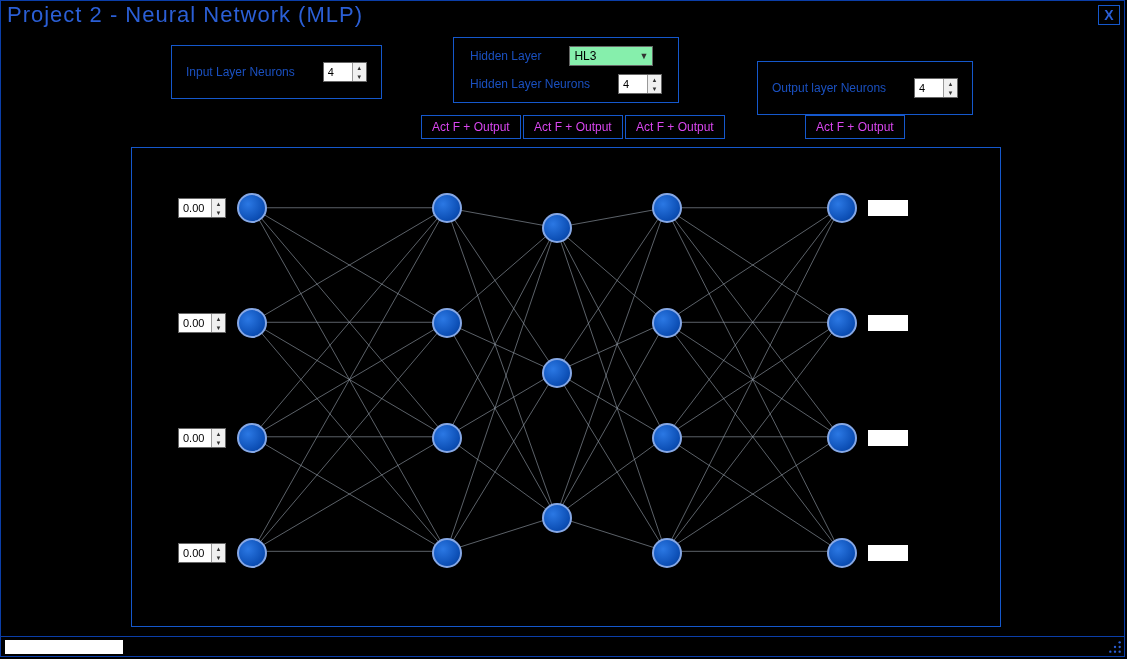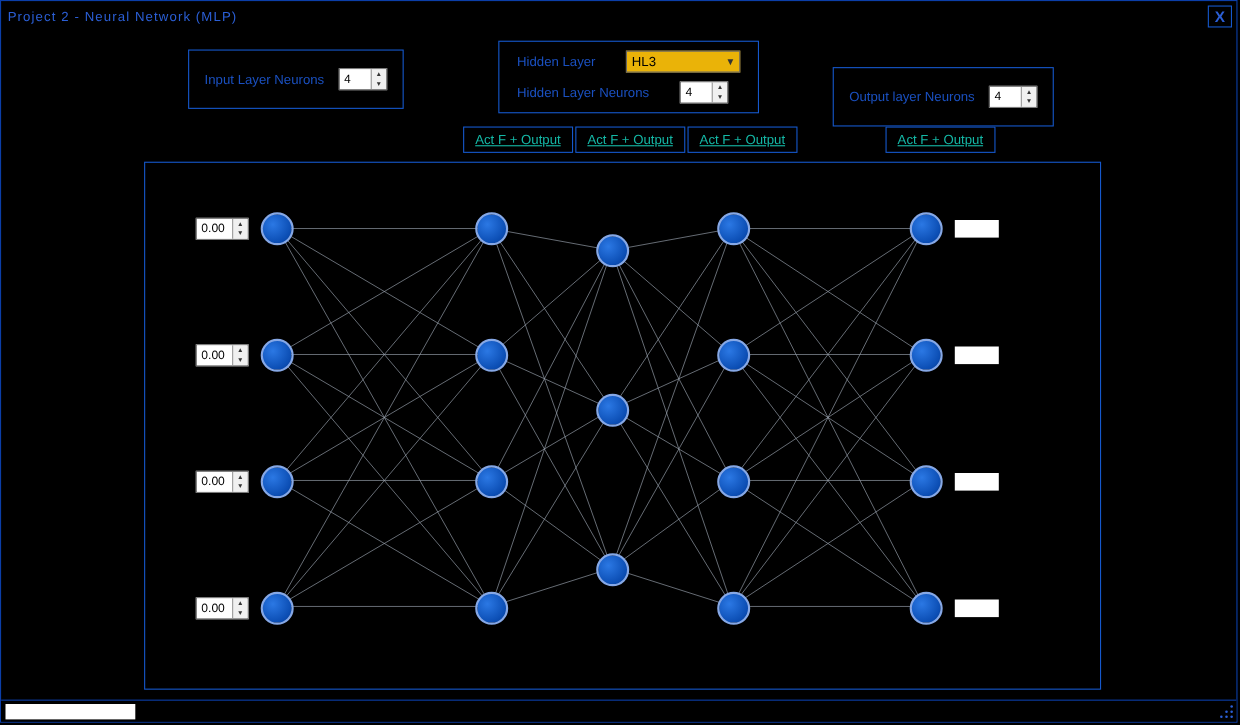--- a/index.html
+++ b/index.html
@@ -20,21 +20,21 @@
     position: relative;
     background: #000;
   }
   .titlebar {
     height: 28px;
     display: flex;
     align-items: center;
     padding: 0 6px;
   }
   .title {
-    font-size: 12px;
+    font-size: 22px;
     letter-spacing: 1px;
     color: #2b5fd6;
     font-weight: 400;
     text-align: center;
   }
   .close-btn {
     position: absolute;
     right: 4px;
     top: 4px;
     width: 22px; height: 20px;
@@ -48,21 +48,21 @@
     cursor: pointer;
     background: #000;
   }
   .panel {
     border: 1px solid #1558cc;
     padding: 8px 14px;
     font-size: 12px;
     color: #1a50c0;
     display: flex;
     align-items: center;
-    gap: 13px;
+    gap: 28px;
   }
   .panel label { white-space: nowrap; }
   .spin {
     display: inline-flex;
     align-items: stretch;
     height: 20px;
     border: 1px solid #666;
     background: #fff;
   }
   .spin input {
@@ -89,22 +89,22 @@
     align-items: center;
     justify-content: center;
     color: #333;
     cursor: pointer;
   }
   .select {
     display: inline-flex;
     align-items: center;
     justify-content: space-between;
     height: 20px;
-    width: 104px;
-    background: #eab308;
+    width: 84px;
+    background: #86efac;
     color: #000;
     font-size: 12px;
     padding: 0 4px;
     border: 1px solid #666;
     cursor: pointer;
   }
   .select .chev { font-size: 9px; color: #333; }
 
   .panel-input  { position: absolute; left: 170px; top: 44px; height: 54px; }
   .panel-hidden { position: absolute; left: 452px; top: 36px; height: 66px; flex-direction: column; align-items: flex-start; padding: 8px 16px; gap: 8px; }
@@ -113,29 +113,28 @@
 
   .action-row {
     position: absolute;
     top: 114px;
     left: 0; right: 0;
     height: 28px;
   }
   .act-btn {
     position: absolute;
     border: 1px solid #1558cc;
-    color: #14b8a6;
+    color: #d946ef;
     font-size: 12px;
     padding: 4px 10px;
     min-width: 94px;
     text-align: left;
     cursor: pointer;
     background: #000;
     white-space: nowrap;
-    text-decoration: underline;
   }
 
   .canvas-area {
     position: absolute;
     left: 130px;
     top: 146px;
     width: 870px;
     height: 480px;
     border: 1px solid #1558cc;
   }

